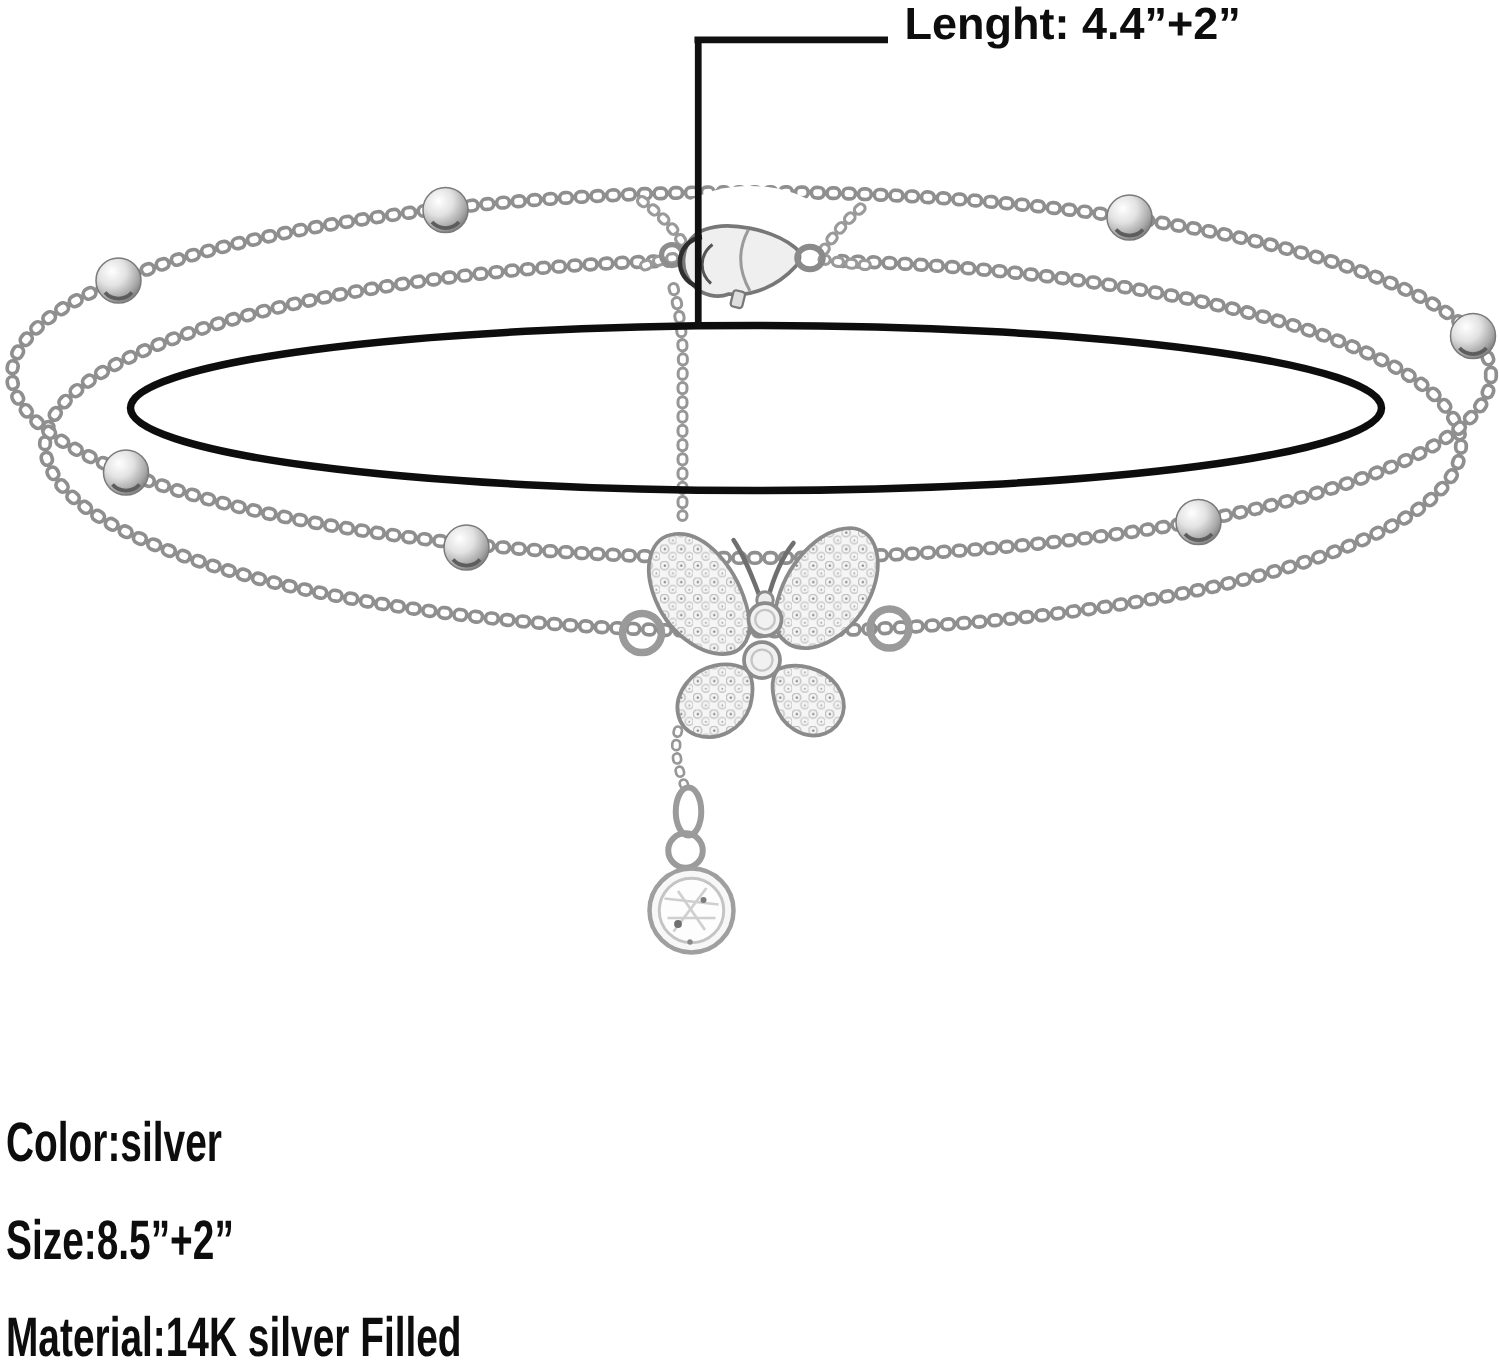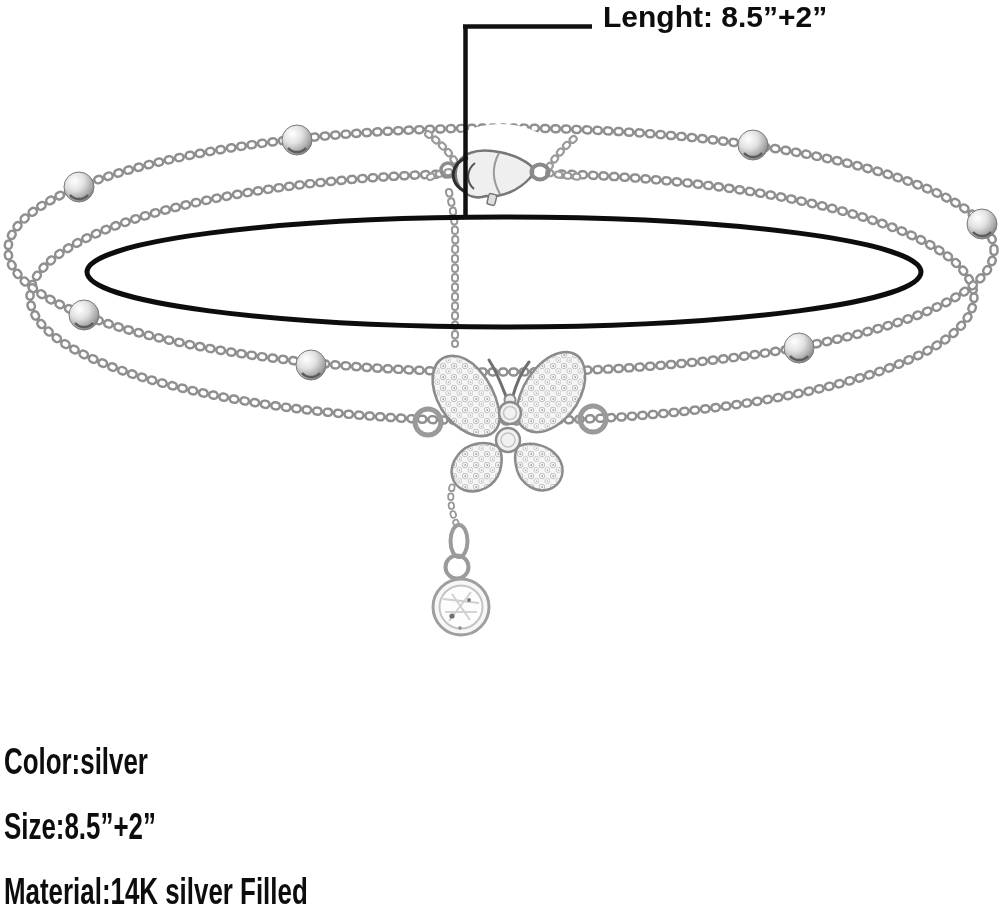--- a/index.html
+++ b/index.html
@@ -173,21 +173,21 @@
         <path d="M 449,621 L 471,592"></path>
         <path d="M 452,594 L 470,620"></path>
         <path d="M 445,612 L 477,612"></path>
       </g>
       <circle cx="452" cy="616" r="2.6" fill="#6f6f6f"></circle>
       <circle cx="469" cy="600" r="2" fill="#7c7c7c"></circle>
       <circle cx="460" cy="628" r="1.8" fill="#8a8a8a"></circle>
     </g>
   </svg>
 
-  <div class="label top-label">Lenght: 8.5”+2”</div>
+  <div class="label top-label">Lenght: 4.4”+2”</div>
 
   <div class="label spec-label spec-color">Color:silver</div>
 
   <div class="label spec-label spec-size">Size:8.5”+2”</div>
 
   <div class="label spec-label spec-material">Material:14K silver Filled</div>
 
 </div>
 
 </body></html>

